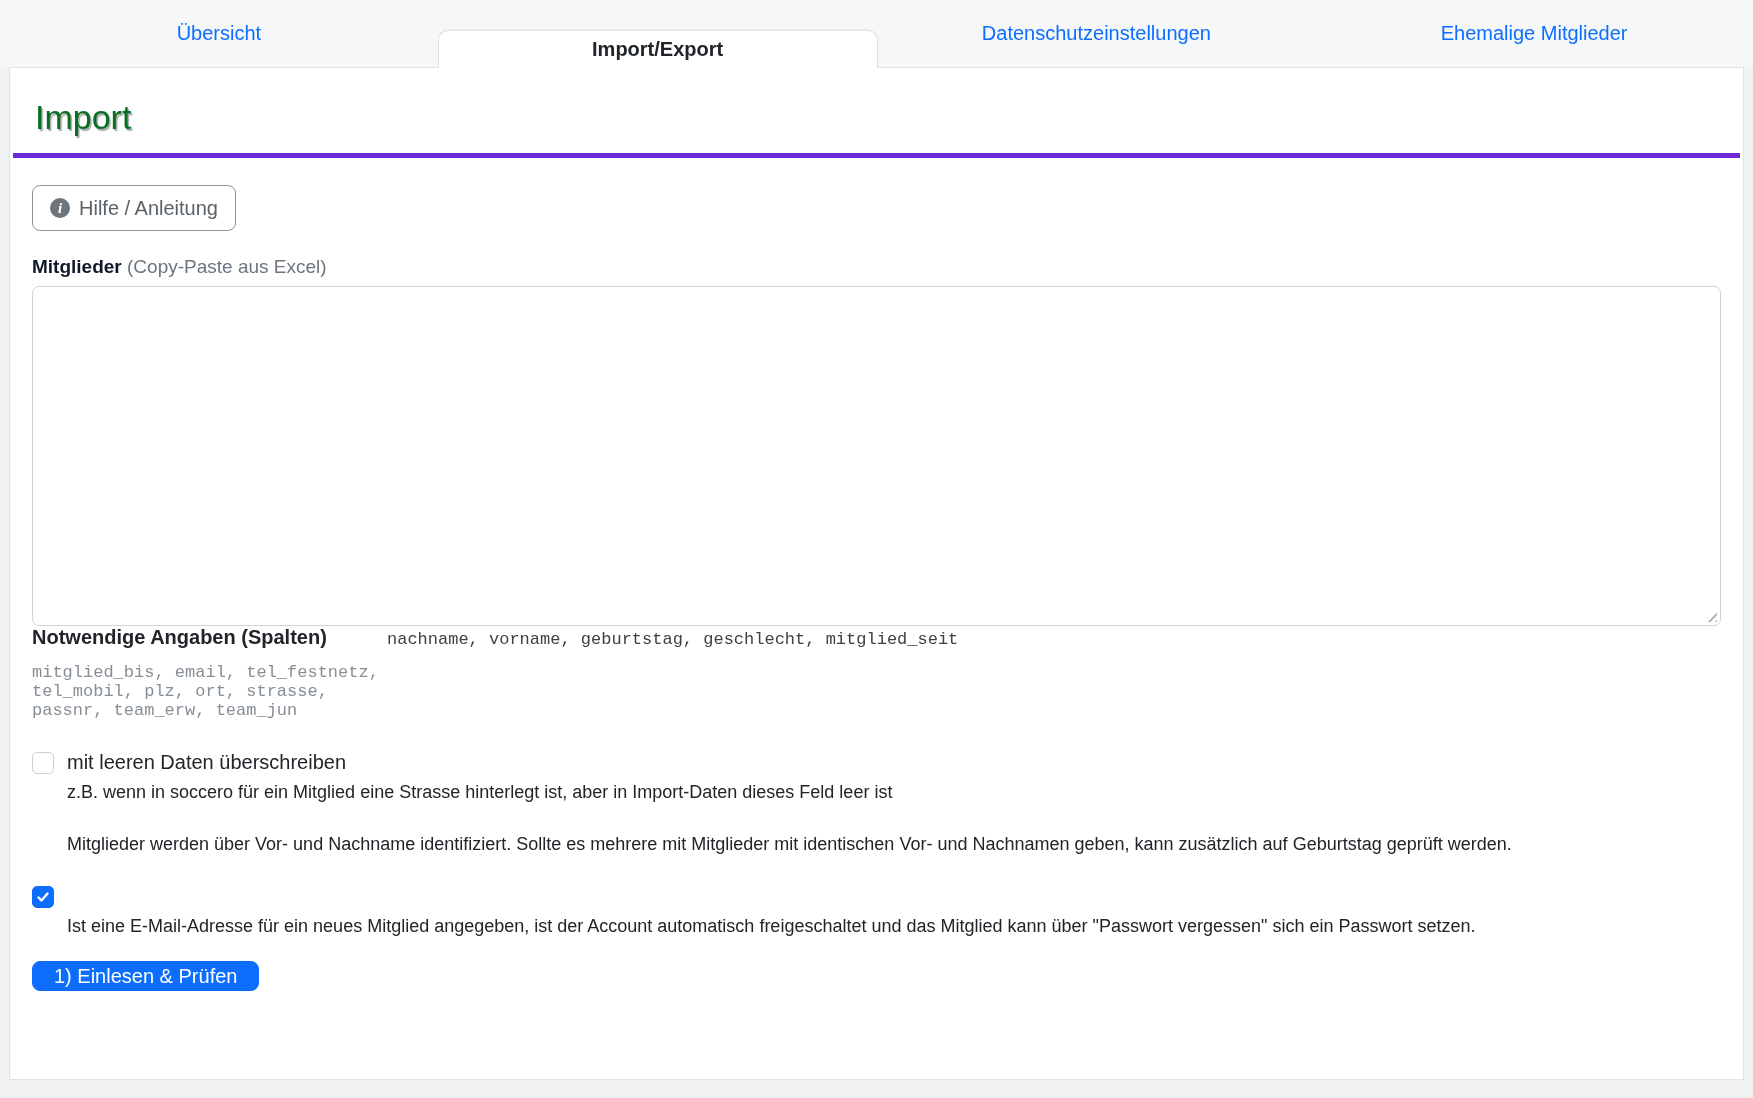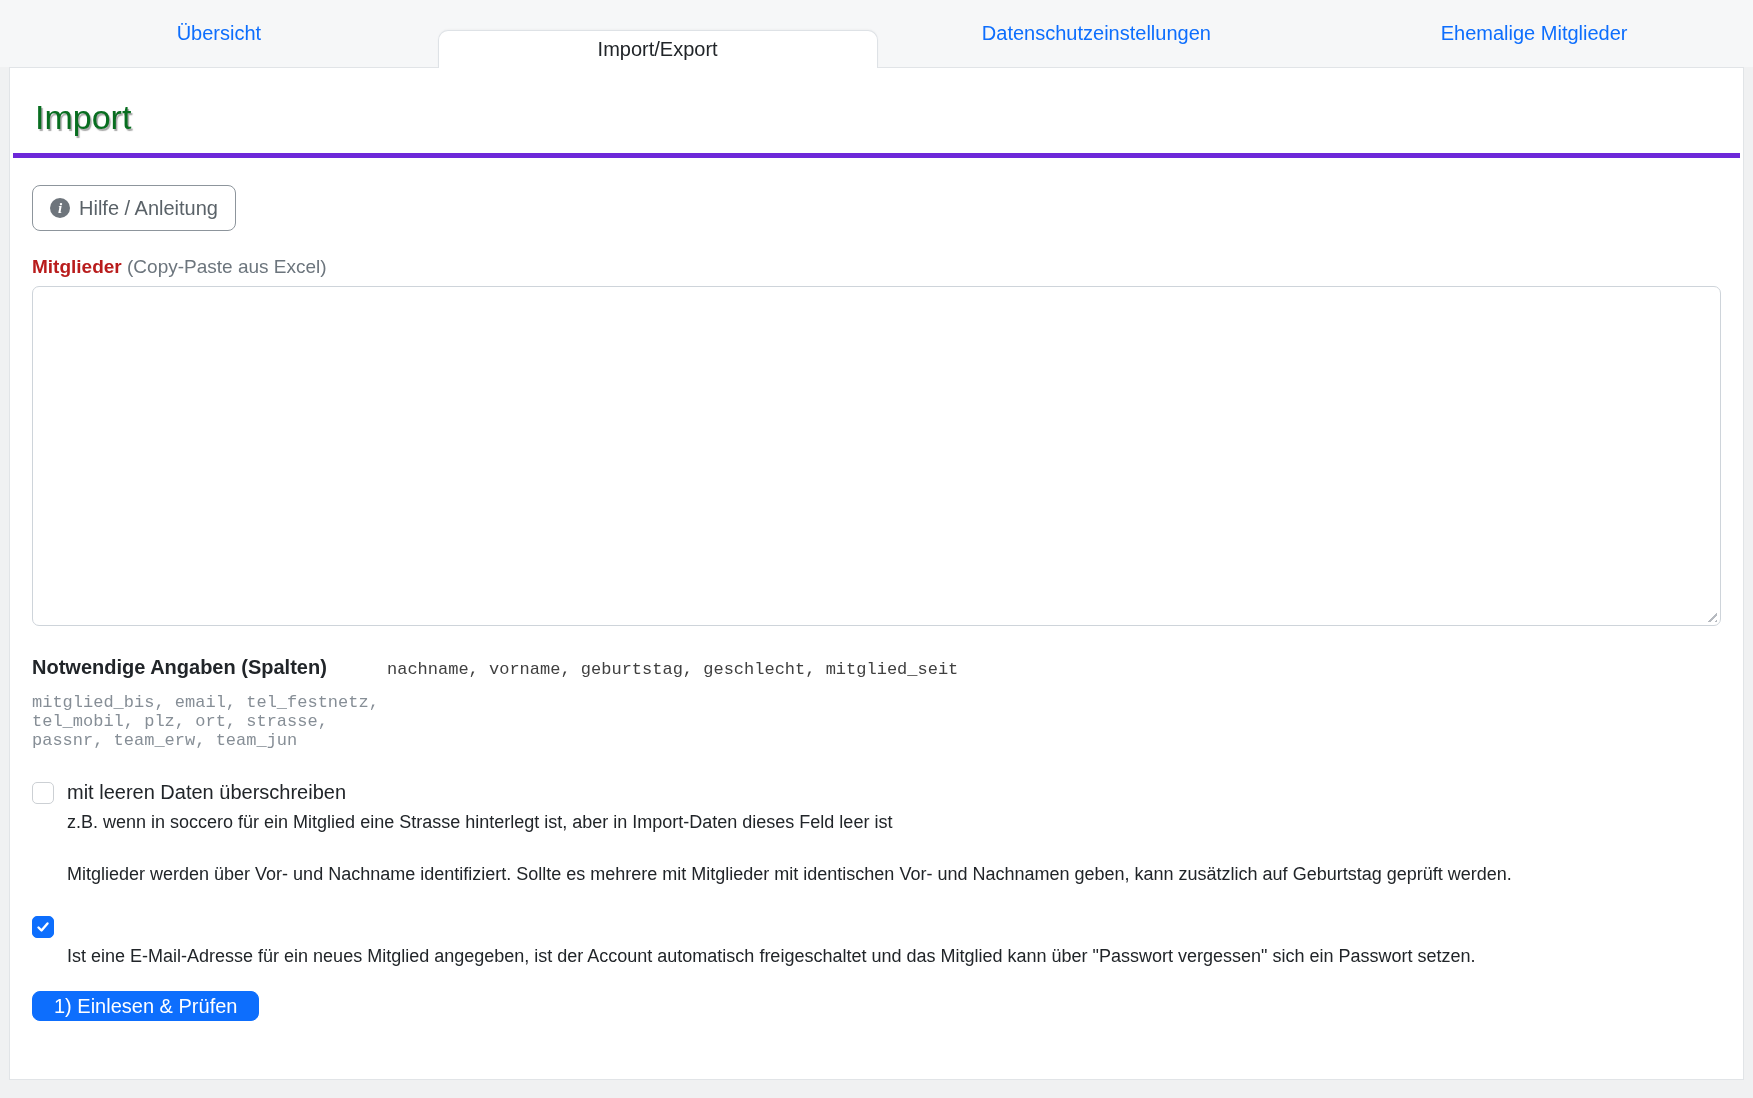--- a/index.html
+++ b/index.html
@@ -20,20 +20,21 @@
   .tab {
     flex:1; display:flex; align-items:center; justify-content:center;
     font-size:20px; color:#0d6efd; cursor:pointer; user-select:none;
   }
   .tab.active {
     background:#ffffff; color:#212529;
     border:1px solid #dee2e6; border-bottom:none;
     border-radius:10px 10px 0 0;
     margin-top:30px; margin-bottom:-1px;
     box-shadow:0 -1px 2px rgba(0,0,0,0.03);
+    font-weight:bold;
   }
 
   
   .card {
     position:relative; z-index:1;
     margin:0 9px; height:1013px;
     background:#ffffff;
     border:1px solid #e1e4e7;
   }
   .card-inner { padding:0 22px; }
@@ -76,39 +77,39 @@
   }
   .excel-icon .xl-sheet {
     position:absolute; left:0; bottom:0; width:16px; height:16px;
     background:#107c41; border-radius:2px;
     color:#fff; font-weight:bold; font-size:12px;
     display:flex; align-items:center; justify-content:center;
   }
 
   
   .field-label { margin:25px 0 8px; font-size:19px; }
-  .field-label .lbl-bold { font-weight:bold; color:#b91c1c;margin-top:43px; }
+  .field-label .lbl-bold { font-weight:bold; color:#0f172a;margin-top:43px; }
   .field-label .lbl-hint { color:#6c757d; }
 
   .textarea-wrap { position:relative; }
   textarea.import-area {
     width:100%; height:340px; resize:none;
     border:1px solid #ced4da; border-radius:7px;
     font-family:inherit; font-size:18px; padding:10px 12px;
     outline:none; display:block; background:#fff;
   }
   .resize-grip {
     position:absolute; right:4px; bottom:4px; width:13px; height:13px;
     background:repeating-linear-gradient(135deg,transparent 0 3px,#b6bac0 3px 4.5px);
     clip-path:polygon(100% 0,100% 100%,0 100%);
     cursor:nwse-resize;
   }
 
   
-  .cols-info { margin-top:30px; display:grid; grid-template-columns:355px 1fr; row-gap:14px; align-items:baseline; }
+  .cols-info { display:grid; grid-template-columns:355px 1fr; row-gap:14px; align-items:baseline; }
   .cols-label { font-weight:bold; font-size:20px; color:#212529; }
   .code {
     font-family:"Liberation Mono","DejaVu Sans Mono",monospace;
     font-size:17px;
   }
   .code-required { color:#404040; }
   .code-optional { color:#868e96; }
 
   
   .check-group { margin-top:31px; }

